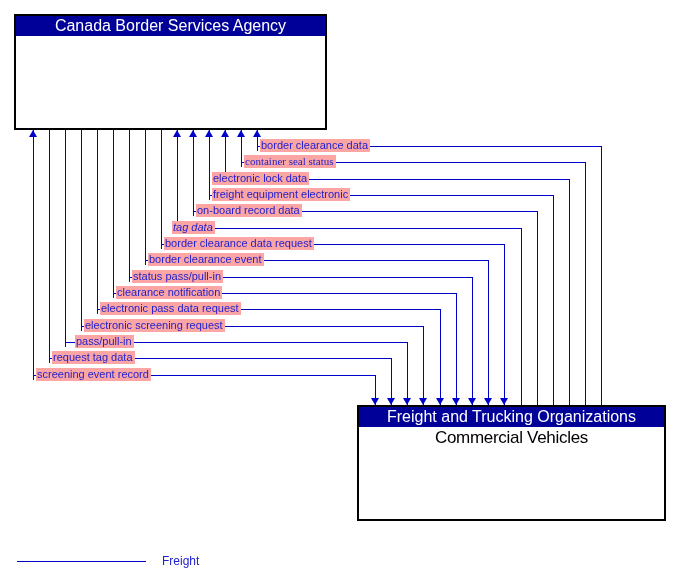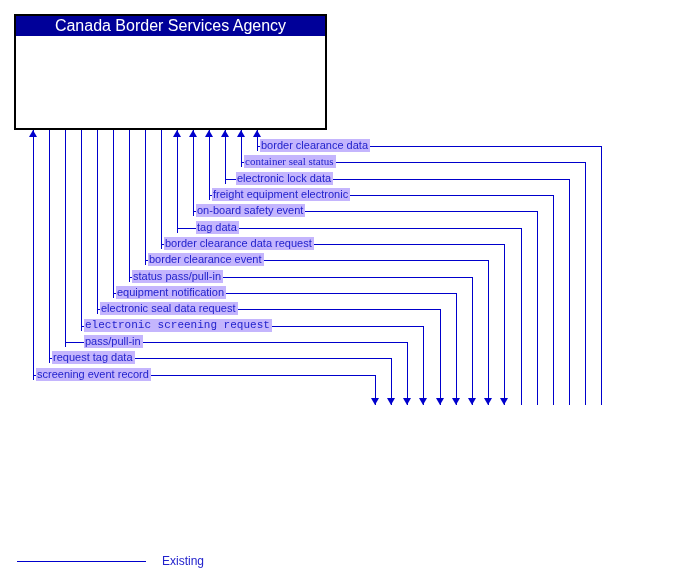--- a/index.html
+++ b/index.html
@@ -32,114 +32,118 @@
     border-left:4.5px solid transparent; border-right:4.5px solid transparent;
     border-bottom:7px solid var(--line,#0000CC);
   }
   .arrow-down {
     position:absolute; width:0; height:0; z-index:2;
     border-left:4.5px solid transparent; border-right:4.5px solid transparent;
     border-top:7px solid var(--line,#0000CC);
   }
   .flabel {
     position:absolute; font-size:11px; line-height:13px; white-space:nowrap;
-    color:var(--label,#2222CC); background:#c4b5fd; padding:0 2px 0 1px; z-index:2;
+    color:var(--label,#2222CC); background:#fca5a5; padding:0 2px 0 1px; z-index:2;
   }
 
   #legend { position:absolute; z-index:2; }
   #legend-line { position:absolute; left:17px; top:561px; width:129px; height:1.4px; background:var(--line,#0000CC); }
   #legend-text { position:absolute; left:162px; top:554px; font-size:12px; color:var(--label,#2222CC); white-space:nowrap; }
 </style>
 </head>
 <body>
 
 <div id="canvas">
 
   <div class="box" id="box-cbsa">
     <div class="box-header">Canada Border Services Agency</div>
   </div>
 
+  <div class="box" id="box-cv">
+    <div class="box-header">Freight and Trucking Organizations</div>
+    <div class="box-body">Commercial Vehicles</div>
+  </div>
 
   <div id="flows">
       <div class="vl" style="left: 257px; top: 130px; height: 21px;"></div>
       <div class="hl" style="left: 257px; top: 146px; width: 344px;"></div>
       <div class="vl" style="left: 601px; top: 146px; height: 259px;"></div>
       <div class="arrow-up" style="left: 253.2px; top: 130px;"></div>
       <div class="flabel" style="left: 260px; top: 139px;">border clearance data</div>
       <div class="vl" style="left: 241px; top: 130px; height: 37px;"></div>
       <div class="hl" style="left: 241px; top: 162px; width: 344px;"></div>
       <div class="vl" style="left: 585px; top: 162px; height: 243px;"></div>
       <div class="arrow-up" style="left: 237.2px; top: 130px;"></div>
       <div class="flabel" style="left: 244px; top: 155px; font-family: Liberation Serif, serif;">container seal status</div>
       <div class="vl" style="left: 225px; top: 130px; height: 54px;"></div>
       <div class="hl" style="left: 225px; top: 179px; width: 344px;"></div>
       <div class="vl" style="left: 569px; top: 179px; height: 226px;"></div>
       <div class="arrow-up" style="left: 221.2px; top: 130px;"></div>
-      <div class="flabel" style="left: 236px; top: 172px;">electronic lock data</div>
+      <div class="flabel" style="left: 212px; top: 172px;">electronic lock data</div>
       <div class="vl" style="left: 209px; top: 130px; height: 70px;"></div>
       <div class="hl" style="left: 209px; top: 195px; width: 344px;"></div>
       <div class="vl" style="left: 553px; top: 195px; height: 210px;"></div>
       <div class="arrow-up" style="left: 205.2px; top: 130px;"></div>
       <div class="flabel" style="left: 212px; top: 188px;">freight equipment electronic</div>
       <div class="vl" style="left: 193px; top: 130px; height: 86px;"></div>
       <div class="hl" style="left: 193px; top: 211px; width: 344px;"></div>
       <div class="vl" style="left: 537px; top: 211px; height: 194px;"></div>
       <div class="arrow-up" style="left: 189.2px; top: 130px;"></div>
-      <div class="flabel" style="left: 196px; top: 204px;">on-board safety event</div>
+      <div class="flabel" style="left: 196px; top: 204px;">on-board record data</div>
       <div class="vl" style="left: 177px; top: 130px; height: 103px;"></div>
       <div class="hl" style="left: 177px; top: 228px; width: 344px;"></div>
       <div class="vl" style="left: 521px; top: 228px; height: 177px;"></div>
       <div class="arrow-up" style="left: 173.2px; top: 130px;"></div>
-      <div class="flabel" style="left: 196px; top: 221px;">tag data</div>
+      <div class="flabel" style="left: 172px; top: 221px; font-style: italic;">tag data</div>
       <div class="vl" style="left: 161px; top: 130px; height: 119px;"></div>
       <div class="hl" style="left: 161px; top: 244px; width: 343px;"></div>
       <div class="vl" style="left: 504px; top: 244px; height: 161px;"></div>
       <div class="arrow-down" style="left: 500.2px; top: 398px;"></div>
       <div class="flabel" style="left: 164px; top: 237px;">border clearance data request</div>
       <div class="vl" style="left: 145px; top: 130px; height: 135px;"></div>
       <div class="hl" style="left: 145px; top: 260px; width: 343px;"></div>
       <div class="vl" style="left: 488px; top: 260px; height: 145px;"></div>
       <div class="arrow-down" style="left: 484.2px; top: 398px;"></div>
       <div class="flabel" style="left: 148px; top: 253px;">border clearance event</div>
       <div class="vl" style="left: 129px; top: 130px; height: 152px;"></div>
       <div class="hl" style="left: 129px; top: 277px; width: 343px;"></div>
       <div class="vl" style="left: 472px; top: 277px; height: 128px;"></div>
       <div class="arrow-down" style="left: 468.2px; top: 398px;"></div>
       <div class="flabel" style="left: 132px; top: 270px;">status pass/pull-in</div>
       <div class="vl" style="left: 113px; top: 130px; height: 168px;"></div>
       <div class="hl" style="left: 113px; top: 293px; width: 343px;"></div>
       <div class="vl" style="left: 456px; top: 293px; height: 112px;"></div>
       <div class="arrow-down" style="left: 452.2px; top: 398px;"></div>
-      <div class="flabel" style="left: 116px; top: 286px;">equipment notification</div>
+      <div class="flabel" style="left: 116px; top: 286px;">clearance notification</div>
       <div class="vl" style="left: 97px; top: 130px; height: 184px;"></div>
       <div class="hl" style="left: 97px; top: 309px; width: 343px;"></div>
       <div class="vl" style="left: 440px; top: 309px; height: 96px;"></div>
       <div class="arrow-down" style="left: 436.2px; top: 398px;"></div>
-      <div class="flabel" style="left: 100px; top: 302px;">electronic seal data request</div>
+      <div class="flabel" style="left: 100px; top: 302px;">electronic pass data request</div>
       <div class="vl" style="left: 81px; top: 130px; height: 201px;"></div>
       <div class="hl" style="left: 81px; top: 326px; width: 342px;"></div>
       <div class="vl" style="left: 423px; top: 326px; height: 79px;"></div>
       <div class="arrow-down" style="left: 419.2px; top: 398px;"></div>
-      <div class="flabel" style="left: 84px; top: 319px; font-family: Liberation Mono, monospace;">electronic screening request</div>
+      <div class="flabel" style="left: 84px; top: 319px;">electronic screening request</div>
       <div class="vl" style="left: 65px; top: 130px; height: 217px;"></div>
       <div class="hl" style="left: 65px; top: 342px; width: 342px;"></div>
       <div class="vl" style="left: 407px; top: 342px; height: 63px;"></div>
       <div class="arrow-down" style="left: 403.2px; top: 398px;"></div>
-      <div class="flabel" style="left: 84px; top: 335px;">pass/pull-in</div>
+      <div class="flabel" style="left: 75px; top: 335px;">pass/pull-in</div>
       <div class="vl" style="left: 49px; top: 130px; height: 233px;"></div>
       <div class="hl" style="left: 49px; top: 358px; width: 342px;"></div>
       <div class="vl" style="left: 391px; top: 358px; height: 47px;"></div>
       <div class="arrow-down" style="left: 387.2px; top: 398px;"></div>
       <div class="flabel" style="left: 52px; top: 351px;">request tag data</div>
       <div class="vl" style="left: 33px; top: 130px; height: 250px;"></div>
       <div class="hl" style="left: 33px; top: 375px; width: 342px;"></div>
       <div class="vl" style="left: 375px; top: 375px; height: 30px;"></div>
       <div class="arrow-up" style="left: 29.2px; top: 130px;"></div>
       <div class="arrow-down" style="left: 371.2px; top: 398px;"></div>
       <div class="flabel" style="left: 36px; top: 368px;">screening event record</div>
     </div>
 
   <div id="legend">
     <div id="legend-line"></div>
-    <div id="legend-text">Existing</div>
+    <div id="legend-text">Freight</div>
   </div>
 
 </div>
 
 </body></html>

